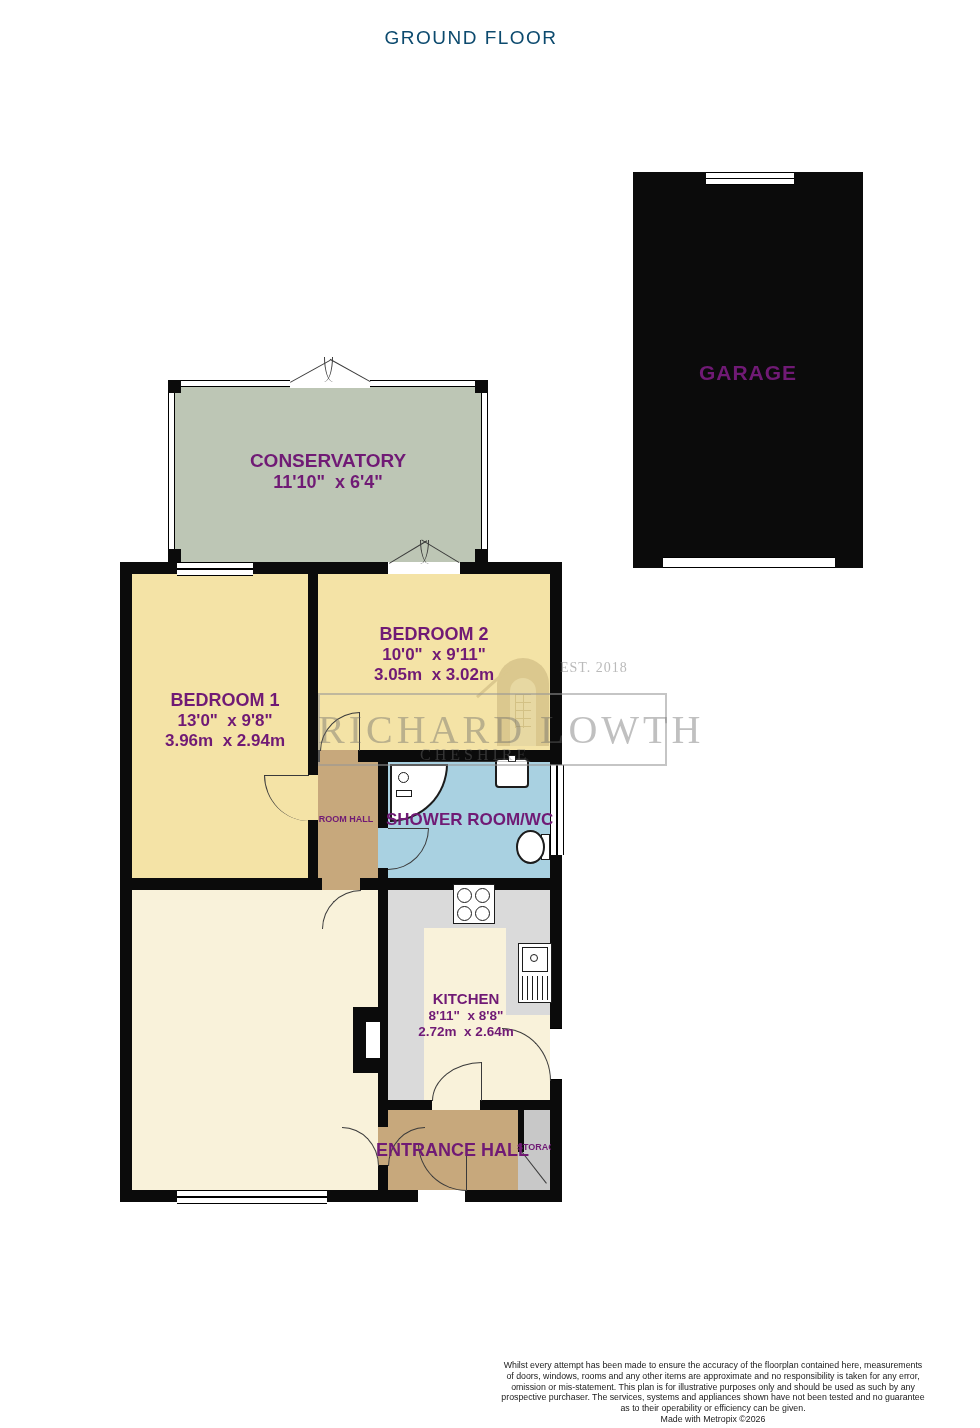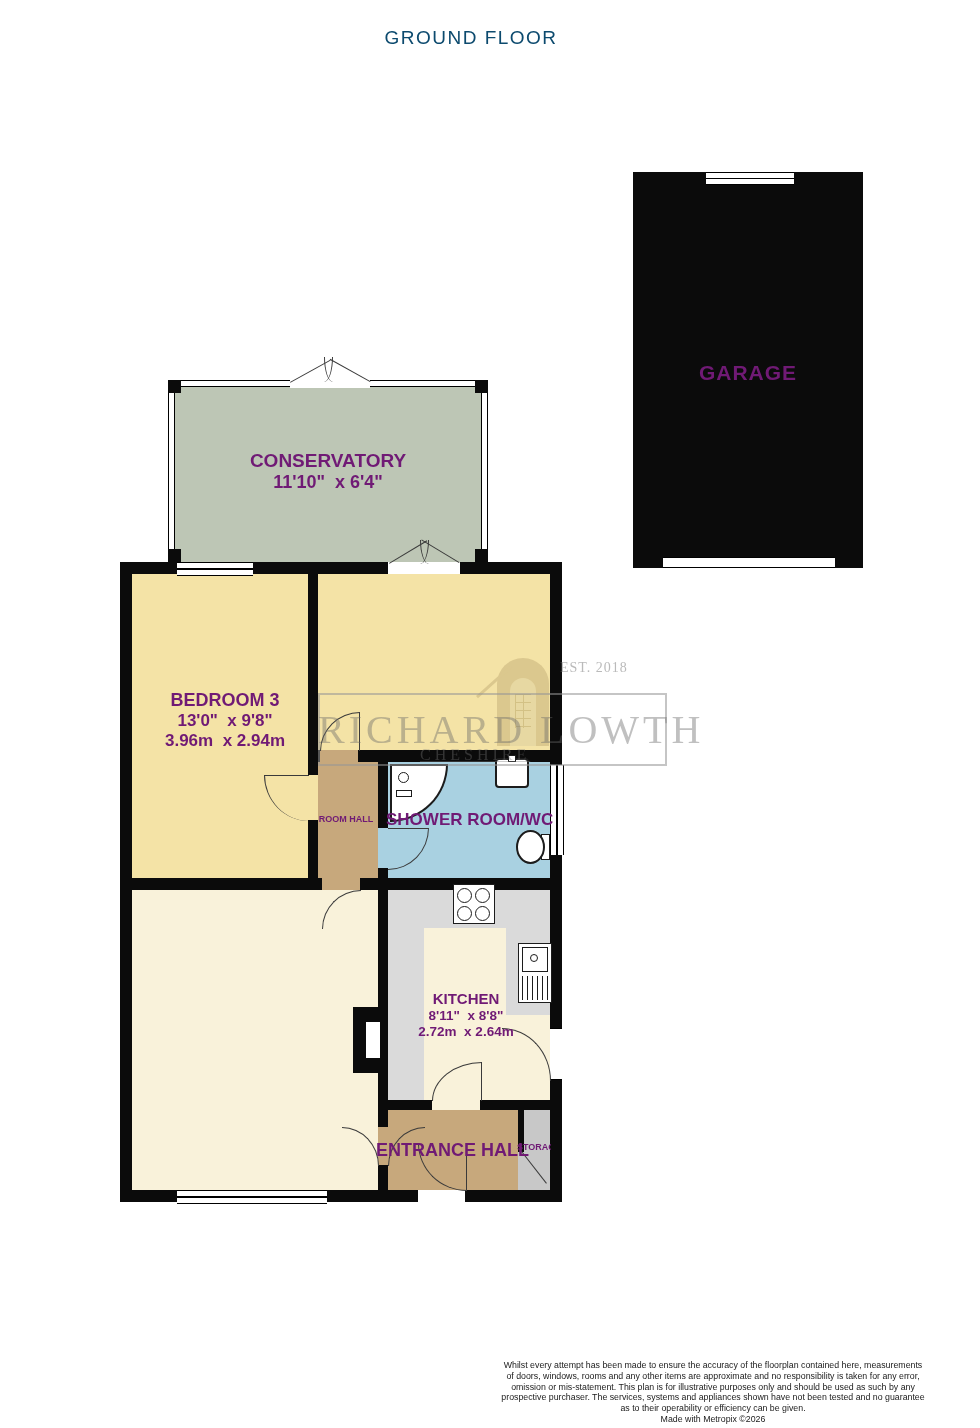--- a/index.html
+++ b/index.html
@@ -135,23 +135,28 @@
   <div class="fix" style="left:475px;top:888px;width:15px;height:15px;border-radius:50%;border-width:1.5px;"></div>
   <div class="fix" style="left:457px;top:906px;width:15px;height:15px;border-radius:50%;border-width:1.5px;"></div>
   <div class="fix" style="left:475px;top:906px;width:15px;height:15px;border-radius:50%;border-width:1.5px;"></div>
 
   <div class="fix" style="left:518px;top:943px;width:34px;height:60px;border-width:1.5px;"></div>
   <div class="fix" style="left:522px;top:947px;width:26px;height:25px;border-width:1px;"></div>
   <div class="fix" style="left:530px;top:954px;width:8px;height:8px;border-radius:50%;border-width:1.5px;"></div>
   <div style="position:absolute;z-index:5;left:522px;top:976px;width:26px;height:24px;background:repeating-linear-gradient(to right,#1c1c1c 0 1.5px,#fff 1.5px 5px);"></div>
 
   <div class="lbl" style="left:132px;top:690px;width:186px;font-size:18px;">
-    <div class="nm">BEDROOM 3</div>
+    <div class="nm">BEDROOM 1</div>
     <div class="dim" style="font-size:17px;">13'0"  x 9'8"</div>
     <div class="dim" style="font-size:17px;text-align:center;">3.96m  x 2.94m</div>
+  </div>
+  <div class="lbl" style="left:318px;top:624px;width:232px;font-size:18px;">
+    <div class="nm">BEDROOM 2</div>
+    <div class="dim" style="font-size:17px;">10'0"  x 9'11"</div>
+    <div class="dim" style="font-size:17px;">3.05m  x 3.02m</div>
   </div>
   <div class="lbl" style="left:310px;top:814px;width:72px;font-size:9px;">
     <div class="nm">ROOM HALL</div>
   </div>
   <div class="lbl" style="left:386px;top:810px;width:164px;font-size:17px;">
     <div class="nm">SHOWER ROOM/WC</div>
   </div>
   <div class="lbl" style="left:398px;top:990px;width:136px;font-size:15px;">
     <div class="nm">KITCHEN</div>
     <div class="dim" style="font-size:13.5px;">8'11"  x 8'8"</div>

